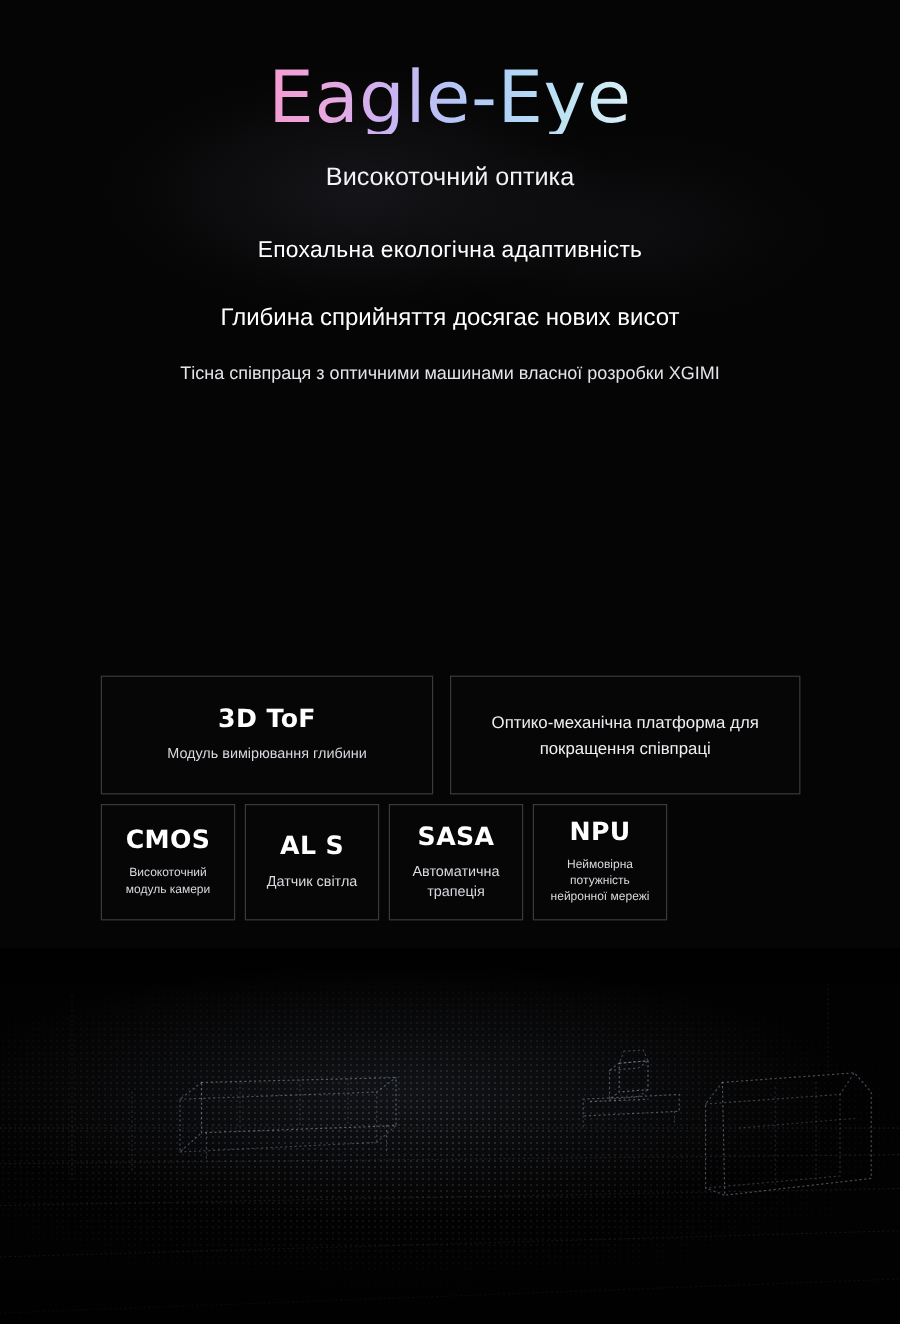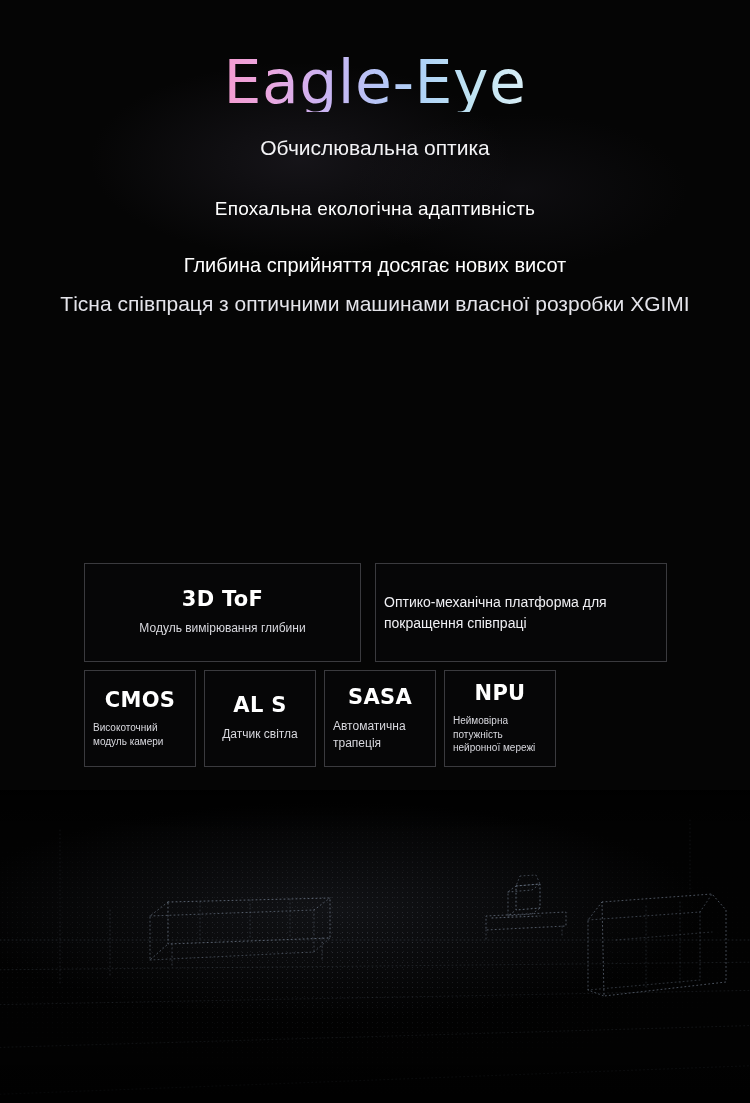--- a/index.html
+++ b/index.html
@@ -79,22 +79,22 @@
   }
 
   .line2 {
     margin-top: 34px;
     font-size: 20px;
     color: #ffffff;
     font-weight: 400;
   }
 
   .line3 {
-    margin-top: 15px;
-    font-size: 21px;
+    margin-top: 26px;
+    font-size: 15px;
     color: #e4e4ea;
     font-weight: 400;
   }
 
   .line4 {
     margin-top: 32px;
     font-size: 13px;
     color: #d7d7de;
     font-weight: 400;
   }
@@ -113,21 +113,21 @@
   .row-top .cell:last-child  { width: 292px; }
 
   .cell {
     border: 1px solid #3a3a3e;
     box-sizing: border-box;
     height: 97px;
     display: flex;
     flex-direction: column;
     align-items: center;
     justify-content: center;
-    text-align: left;
+    text-align: center;
     padding: 10px 8px;
     background: rgba(10,10,12,0.35);
   }
   .row-top .cell { height: 99px; }
   .row-top .cell + .cell { margin-left: 14px; }
 
   .row-bottom { margin-top: 8px; }
   .row-bottom .cell { width: 112px; }
   .row-bottom .cell + .cell { margin-left: 8px; }
 
@@ -191,21 +191,21 @@
 </style>
 </head>
 <body>
 
 <div class="page">
 
   <div class="haze"></div>
 
   <div class="hero">
     <div class="brand">Eagle-Eye</div>
-    <div class="subtitle">Обчислювальна оптика</div>
+    <div class="subtitle">Високоточний оптика</div>
     <div class="headline">Епохальна екологічна адаптивність</div>
     <div class="line2">Глибина сприйняття досягає нових висот</div>
     <div class="line3">Тісна співпраця з оптичними машинами власної розробки XGIMI</div>
   </div>
 
   <div class="features">
 
     <div class="row row-top">
       <div class="cell">
         <div class="cell-title">3D ToF</div>

